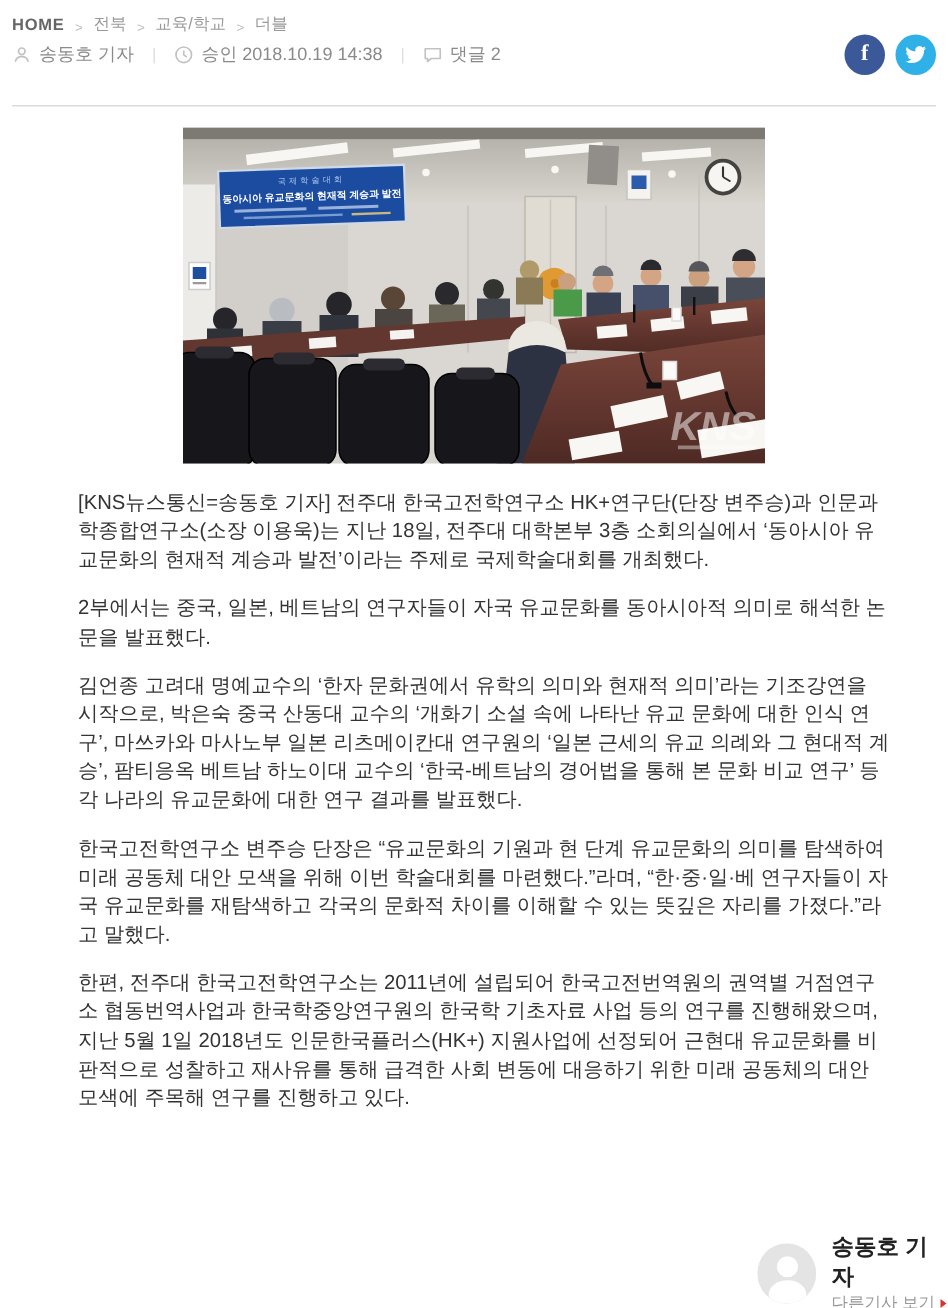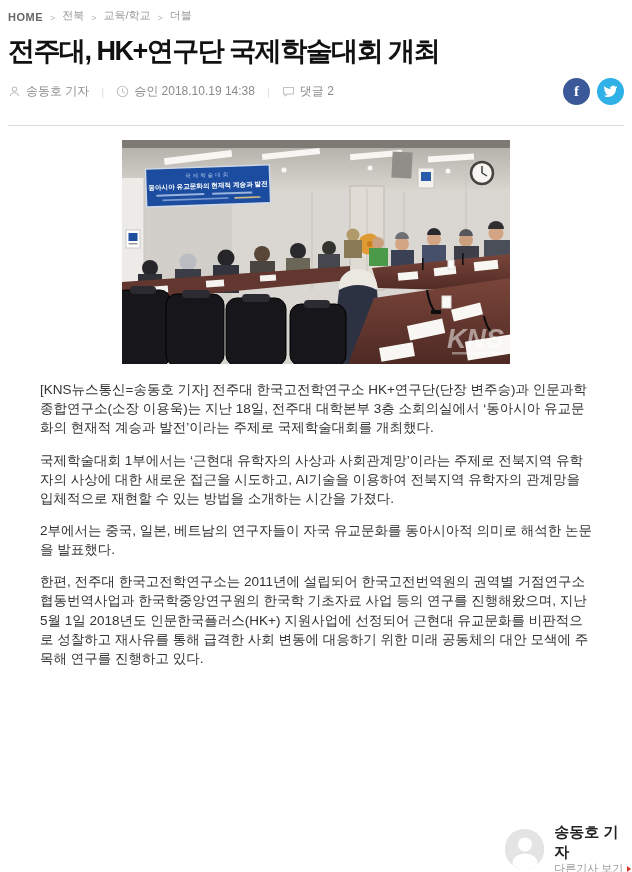--- a/index.html
+++ b/index.html
@@ -29,21 +29,21 @@
 
   .divider{border-top:1px solid #d7dce1;margin-top:20px;}
 
   
   .figure{width:388px;height:224px;margin:14px auto 0 auto;position:relative;background:#d8d5d0;}
   .figure svg{display:block;}
 
   
   .body-text{margin:16px 30px 0 28px;font-size:13.5px;line-height:1.42;color:#333;
     word-break:break-all;text-align:left;}
-  .body-text p{margin:0 0 13px 4px;}
+  .body-text p{margin:0 0 13px 16px;}
 
   
   .author-footer{position:absolute;left:505px;top:822px;display:flex;align-items:center;gap:10px;}
   .avatar{width:40px;height:40px;border-radius:50%;overflow:hidden;background:#e4e4e4;cursor:pointer;}
   .af-name{font-size:15px;font-weight:bold;color:#222;line-height:1.3;cursor:pointer;}
   .af-more{font-size:11px;color:#999;display:flex;align-items:center;gap:4px;cursor:pointer;}
   .caret{width:0;height:0;border-top:3.5px solid transparent;border-bottom:3.5px solid transparent;
     border-left:4.5px solid #d6342c;display:inline-block;}
 </style>
 </head>
@@ -54,21 +54,20 @@
   <div class="breadcrumb">
     <span class="crumb home">HOME</span>
     <span class="sep">&gt;</span>
     <span class="crumb">전북</span>
     <span class="sep">&gt;</span>
     <span class="crumb">교육/학교</span>
     <span class="sep">&gt;</span>
     <span class="crumb">더블</span>
   </div>
 
-  <h1 class="title">전주대, HK+연구단 국제학술대회 개최</h1>
 
   <div class="byline-row">
     <div class="byline">
       <svg width="13" height="13" viewBox="0 0 13 13">
         <circle cx="6.5" cy="4.2" r="2.2" fill="none" stroke="#c2c2c2" stroke-width="1.1"></circle>
         <path d="M2.2 11.2c.5-2.4 2.2-3.4 4.3-3.4s3.8 1 4.3 3.4" fill="none" stroke="#c2c2c2" stroke-width="1.1"></path>
       </svg>
       <span>송동호 기자</span>
       <span class="vsep">|</span>
       <svg width="13" height="13" viewBox="0 0 13 13">
@@ -241,22 +240,23 @@
       <path d="M362 176 q2 10 7 16" stroke="#0d0d0d" stroke-width="2" fill="none"></path>
       <rect x="320" y="156" width="9" height="12" fill="#fbfaf7" stroke="#ddd"></rect>
 
       <text x="382" y="208" text-anchor="end" font-size="27" font-style="italic" font-weight="bold" fill="#ffffff" opacity="0.5">KNS</text>
       <rect x="330" y="212" width="52" height="2.5" fill="#ffffff" opacity="0.4"></rect>
     </svg>
   </div>
 
   <div class="body-text">
     <p>[KNS뉴스통신=송동호 기자] 전주대 한국고전학연구소 HK+연구단(단장 변주승)과 인문과학종합연구소(소장 이용욱)는 지난 18일, 전주대 대학본부 3층 소회의실에서 ‘동아시아 유교문화의 현재적 계승과 발전’이라는 주제로 국제학술대회를 개최했다.</p>
-    <p>국제학술대회 1부에서는 ‘근현대 유학자의 사상과 사회관계망’이라는 주제로 전북지역 유학자의 사상에 대한 새로운 접근을 시도하고, AI기술을 이용하여 전북지역 유학자의 관계망을 입체적으로 재현할 수 있는 방법을 소개하는 시간을 가졌다.</p>
     <p>2부에서는 중국, 일본, 베트남의 연구자들이 자국 유교문화를 동아시아적 의미로 해석한 논문을 발표했다.</p>
+    <p>김언종 고려대 명예교수의 ‘한자 문화권에서 유학의 의미와 현재적 의미’라는 기조강연을 시작으로, 박은숙 중국 산동대 교수의 ‘개화기 소설 속에 나타난 유교 문화에 대한 인식 연구’, 마쓰카와 마사노부 일본 리츠메이칸대 연구원의 ‘일본 근세의 유교 의례와 그 현대적 계승’, 팜티응옥 베트남 하노이대 교수의 ‘한국-베트남의 경어법을 통해 본 문화 비교 연구’ 등 각 나라의 유교문화에 대한 연구 결과를 발표했다.</p>
+    <p>한국고전학연구소 변주승 단장은 “유교문화의 기원과 현 단계 유교문화의 의미를 탐색하여 미래 공동체 대안 모색을 위해 이번 학술대회를 마련했다.”라며, “한·중·일·베 연구자들이 자국 유교문화를 재탐색하고 각국의 문화적 차이를 이해할 수 있는 뜻깊은 자리를 가졌다.”라고 말했다.</p>
     <p>한편, 전주대 한국고전학연구소는 2011년에 설립되어 한국고전번역원의 권역별 거점연구소 협동번역사업과 한국학중앙연구원의 한국학 기초자료 사업 등의 연구를 진행해왔으며, 지난 5월 1일 2018년도 인문한국플러스(HK+) 지원사업에 선정되어 근현대 유교문화를 비판적으로 성찰하고 재사유를 통해 급격한 사회 변동에 대응하기 위한 미래 공동체의 대안 모색에 주목해 연구를 진행하고 있다.</p>
   </div>
 
   <div class="author-footer">
     <div class="avatar">
       <svg width="40" height="40" viewBox="0 0 40 40">
         <rect width="40" height="40" fill="#e4e4e4"></rect>
         <circle cx="20" cy="15.5" r="7" fill="#ffffff"></circle>
         <ellipse cx="20" cy="34" rx="12.5" ry="9.5" fill="#ffffff"></ellipse>
       </svg>

